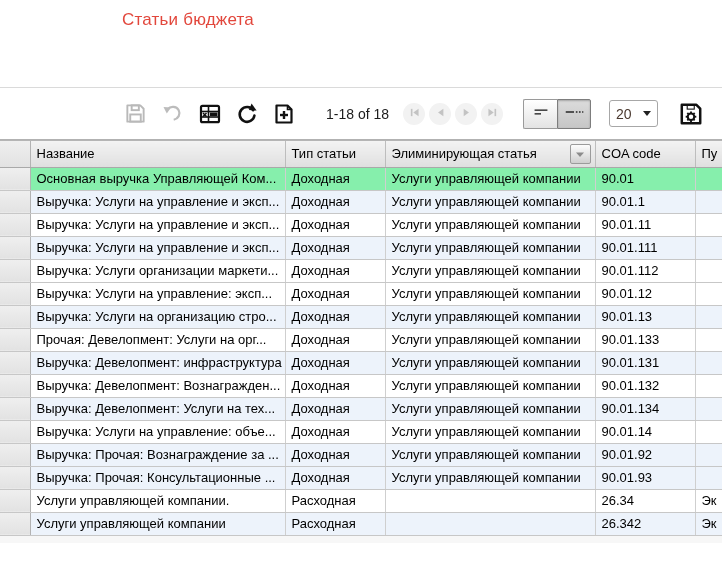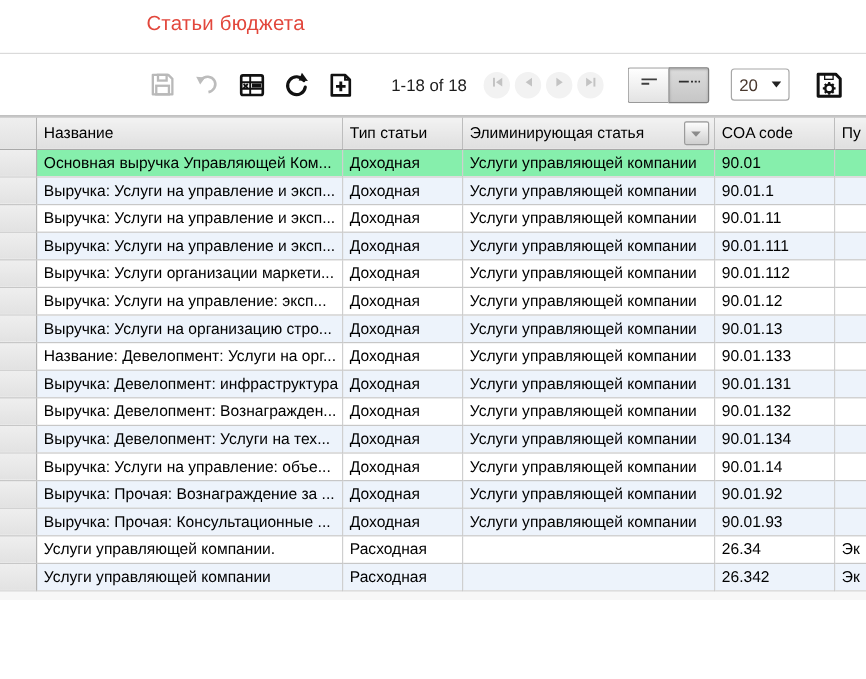--- a/index.html
+++ b/index.html
@@ -12,21 +12,21 @@
   
   .titlebar { height:44px; position:relative; }
   .page-title {
     position:absolute; left:122px; top:10px;
     font-size:17px; color:#e2473c; letter-spacing:.2px;
   }
 
   
   .toolbar {
     height:53px; border-top:1px solid #dadada; border-bottom:1px solid #b2b2b2;
-    display:flex; align-items:center; padding-left:123px; background:#fff;
+    display:flex; align-items:center; padding-left:123px; background:#fff;margin-top:43px;
   }
   .tbtn {
     width:25px; height:25px; margin-right:12px; display:flex;
     align-items:center; justify-content:center; cursor:pointer; flex:0 0 auto;
   }
   .tbtn svg { display:block; }
   .pager-text { font-size:14px; color:#1c1c1c; margin:0 14px 0 18px; white-space:nowrap; }
   .navbtn {
     width:22px; height:22px; border-radius:50%; background:#f2f2f2;
     display:flex; align-items:center; justify-content:center;
@@ -305,21 +305,21 @@
         <tr class="alt">
           <td class="rowhdr"></td>
           <td>Выручка: Услуги на организацию стро...</td>
           <td>Доходная</td>
           <td>Услуги управляющей компании</td>
           <td>90.01.13</td>
           <td></td>
         </tr>
         <tr>
           <td class="rowhdr"></td>
-          <td>Название: Девелопмент: Услуги на орг...</td>
+          <td>Прочая: Девелопмент: Услуги на орг...</td>
           <td>Доходная</td>
           <td>Услуги управляющей компании</td>
           <td>90.01.133</td>
           <td></td>
         </tr>
         <tr class="alt">
           <td class="rowhdr"></td>
           <td>Выручка: Девелопмент: инфраструктура</td>
           <td>Доходная</td>
           <td>Услуги управляющей компании</td>

